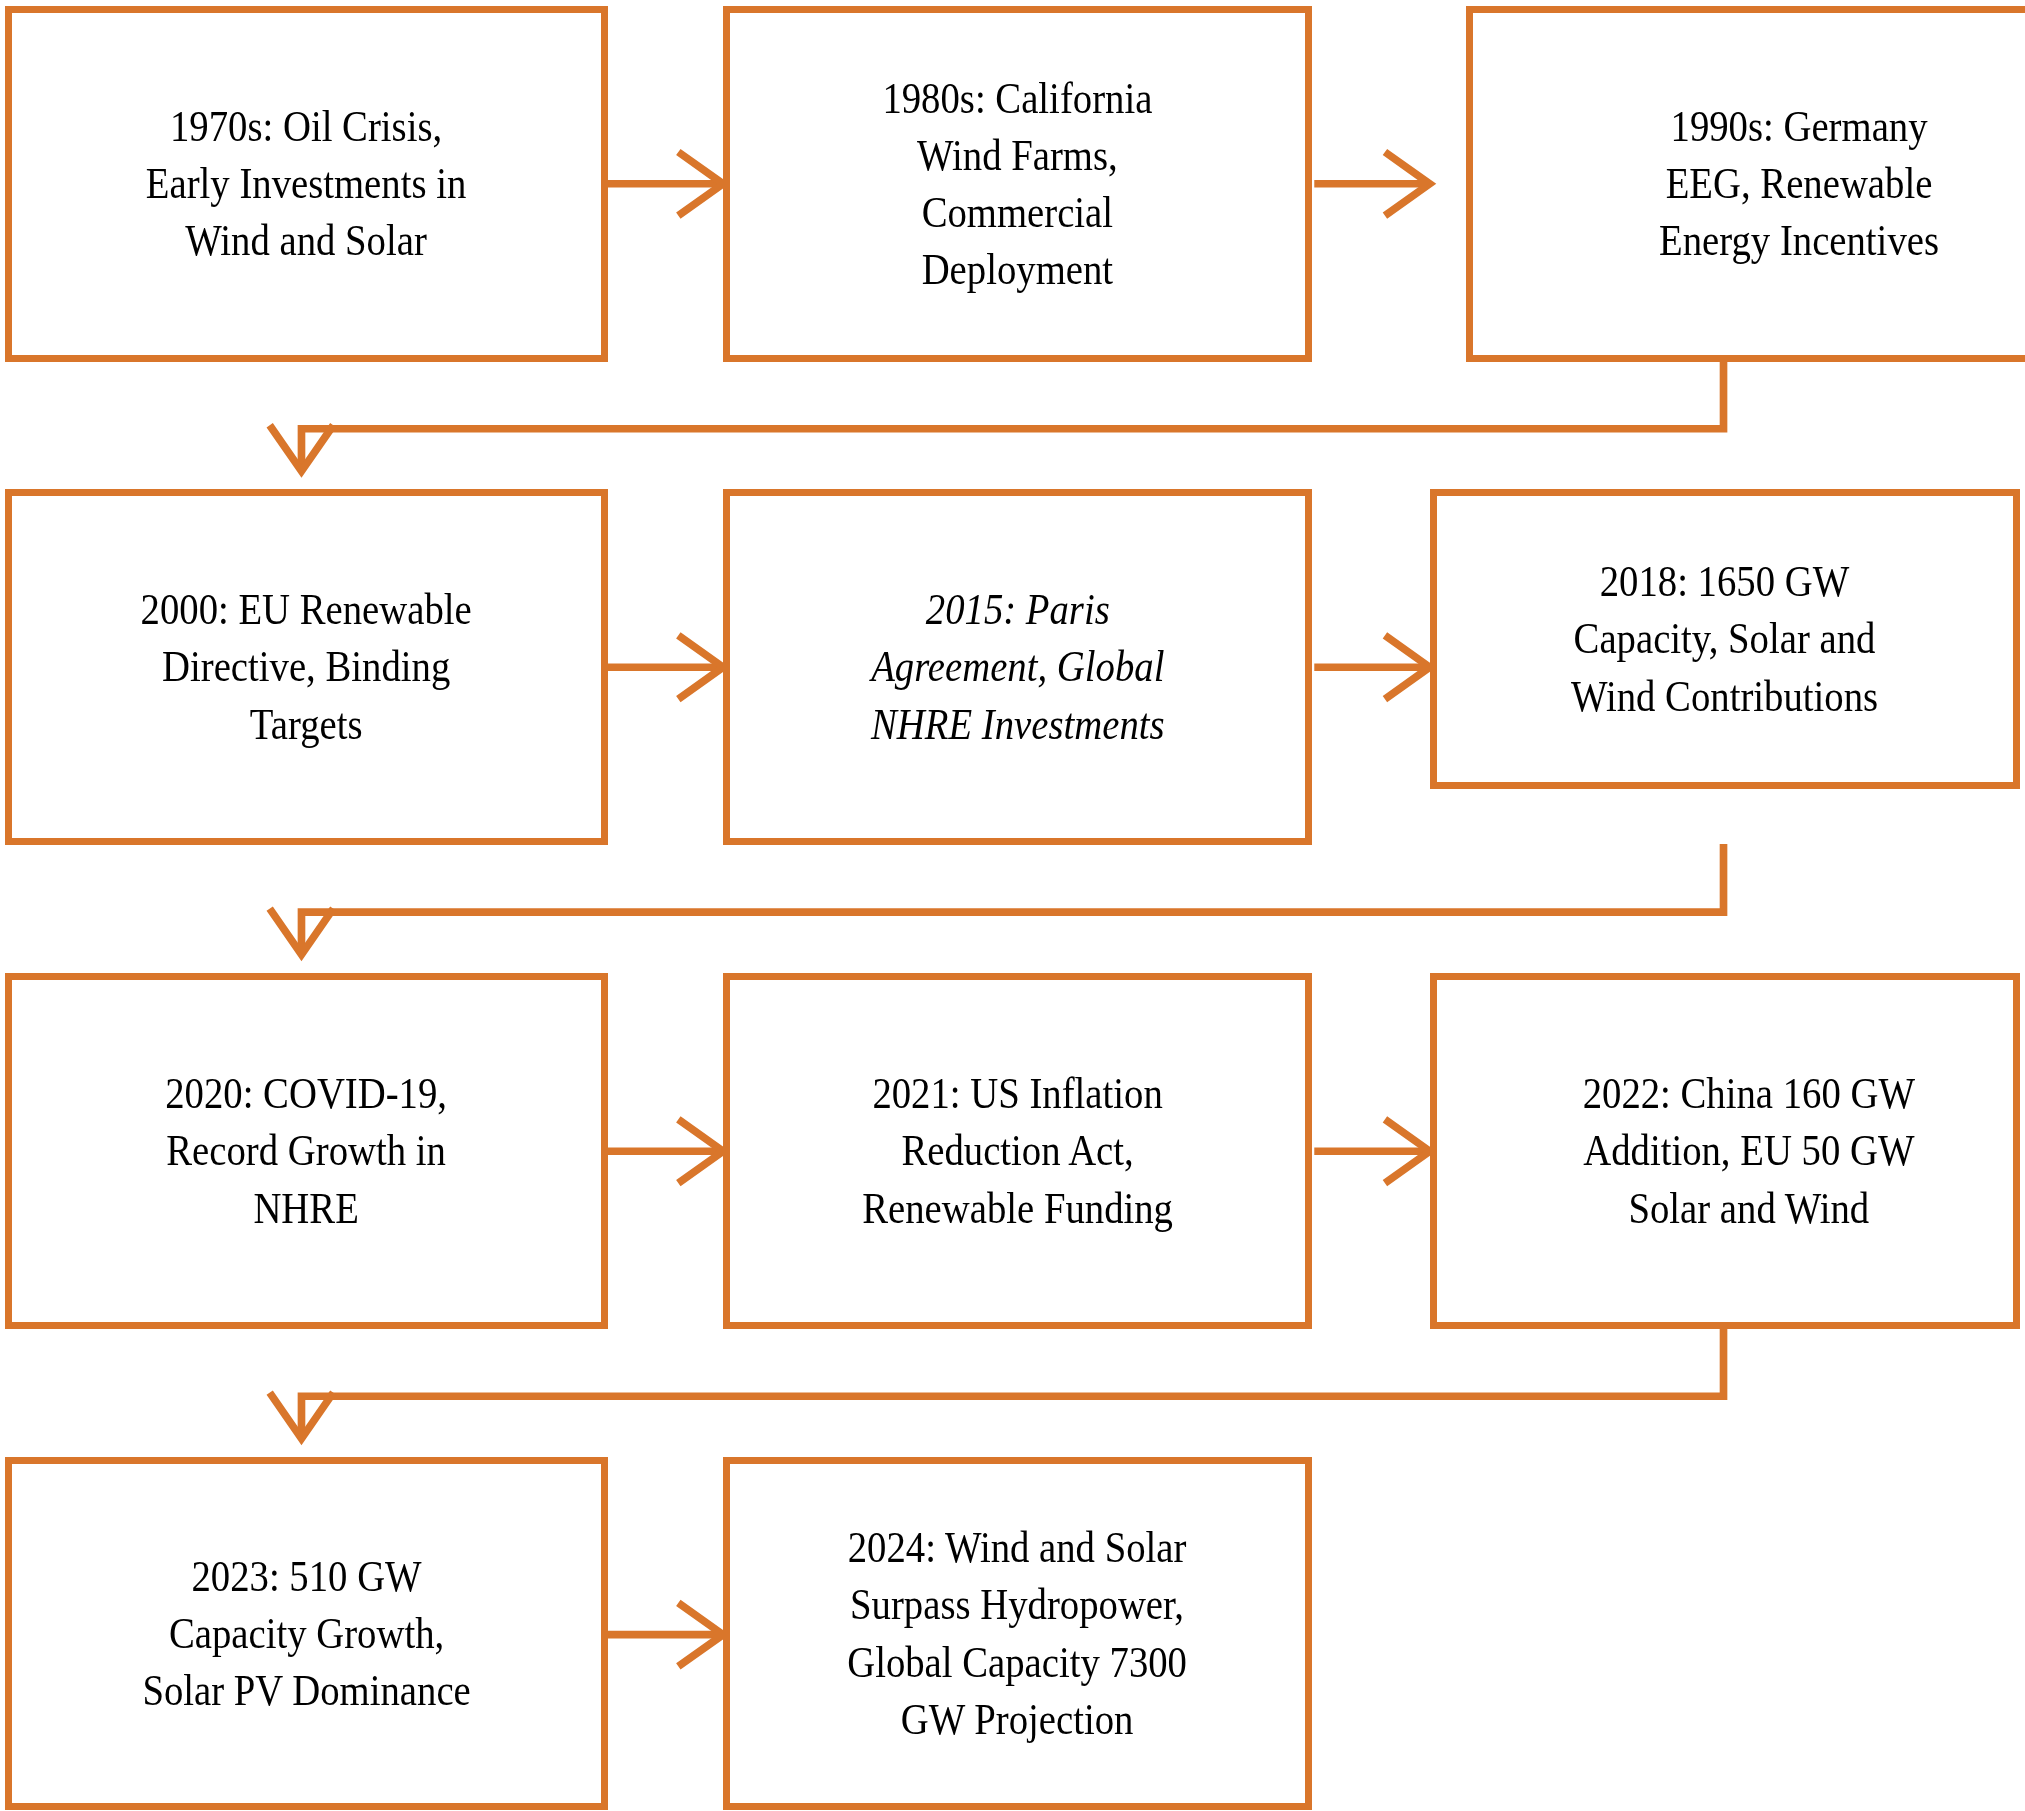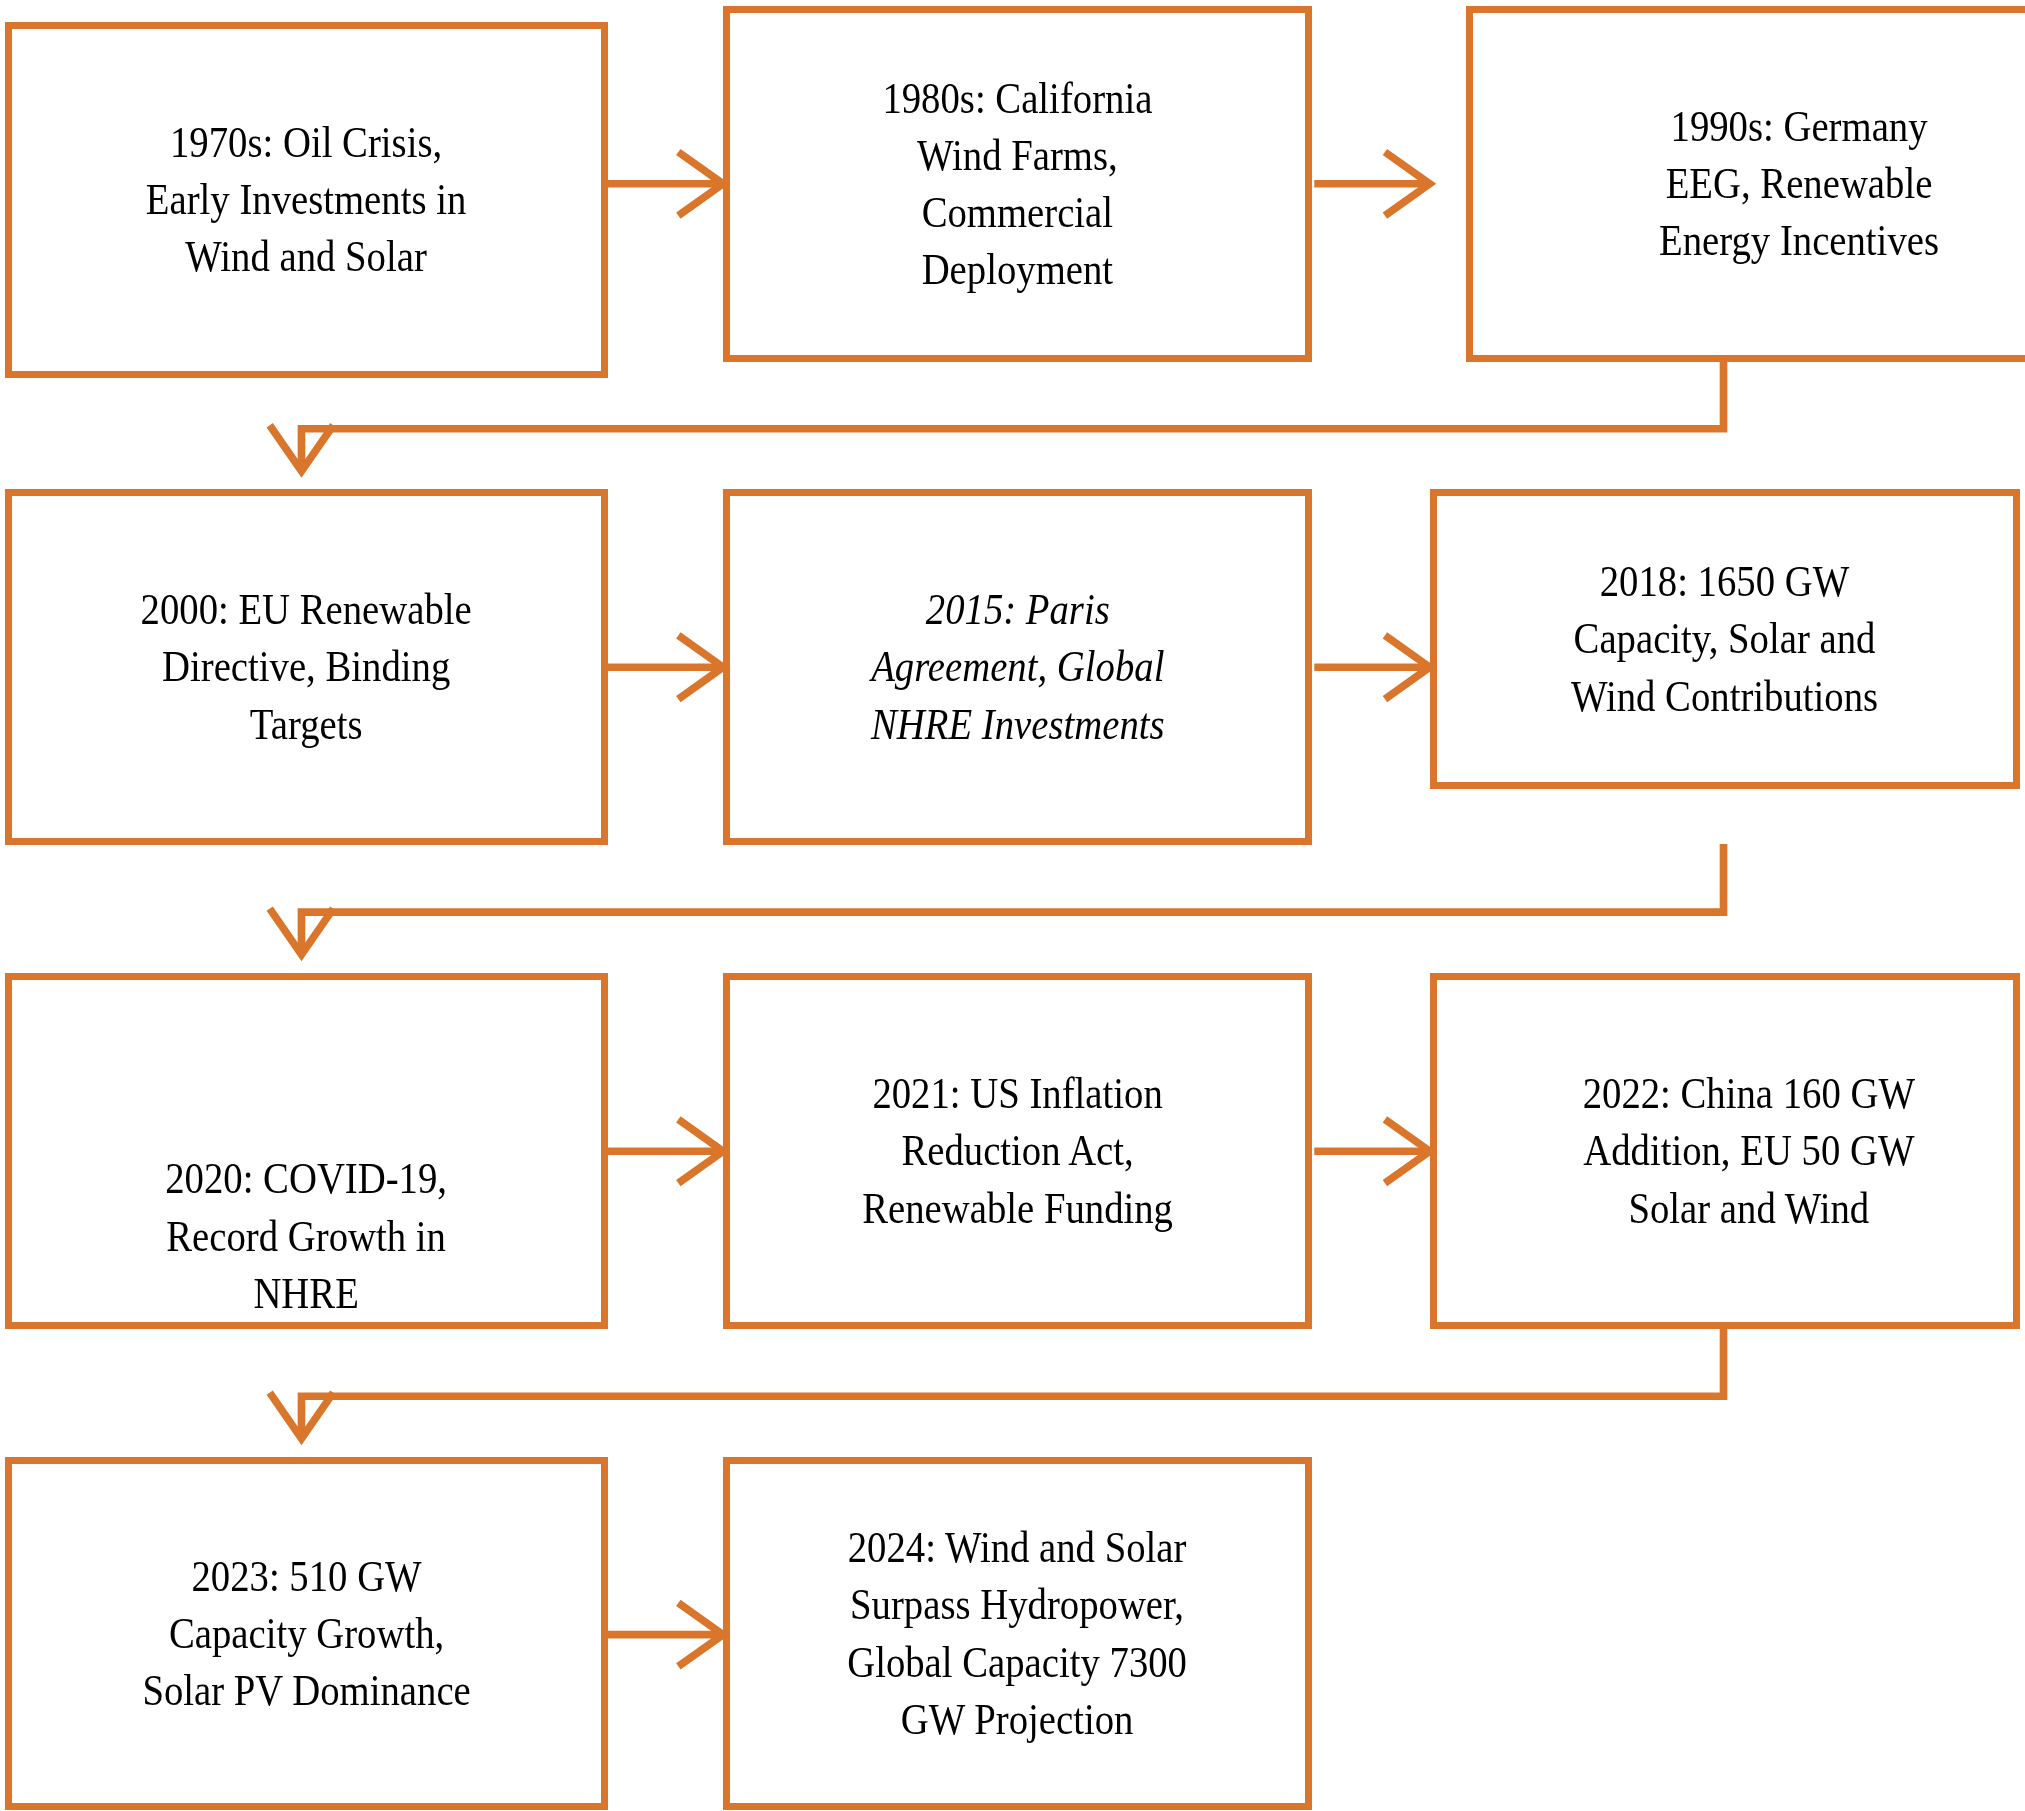--- a/index.html
+++ b/index.html
@@ -98,21 +98,21 @@
       </g>
 
       <g>
         <path d="M 1032 2776 L 1225 2776"></path>
         <path d="M 1152 2722 L 1228 2776 L 1152 2830"></path>
       </g>
 
     </g>
   </svg>
 
-  <div class="node" style="--accent:#D9762B; left:4.7px; top:5.9px; width:603px; height:356px;margin-top:16px;">
+  <div class="node" style="--accent:#D9762B; left:4.7px; top:5.9px; width:603px; height:356px;">
     <div class="node-label">1970s: Oil Crisis,
 Early Investments in
 Wind and Solar</div>
   </div>
 
   <div class="node" style="--accent:#D9762B; left:723px; top:5.9px; width:589px; height:356px;">
     <div class="node-label">1980s: California
 Wind Farms,
 Commercial
 Deployment</div>
@@ -135,21 +135,21 @@
 Agreement, Global
 NHRE Investments</div>
   </div>
 
   <div class="node" style="--accent:#D9762B; left:1430px; top:489px; width:590px; height:300px;">
     <div class="node-label">2018: 1650 GW
 Capacity, Solar and
 Wind Contributions</div>
   </div>
 
-  <div class="node" style="--accent:#D9762B; left:4.7px; top:973px; width:603px; height:356px;align-items:flex-end;">
+  <div class="node" style="--accent:#D9762B; left:4.7px; top:973px; width:603px; height:356px;">
     <div class="node-label">2020: COVID-19,
 Record Growth in
 NHRE</div>
   </div>
 
   <div class="node" style="--accent:#D9762B; left:723px; top:973px; width:589px; height:356px;">
     <div class="node-label">2021: US Inflation
 Reduction Act,
 Renewable Funding</div>
   </div>

